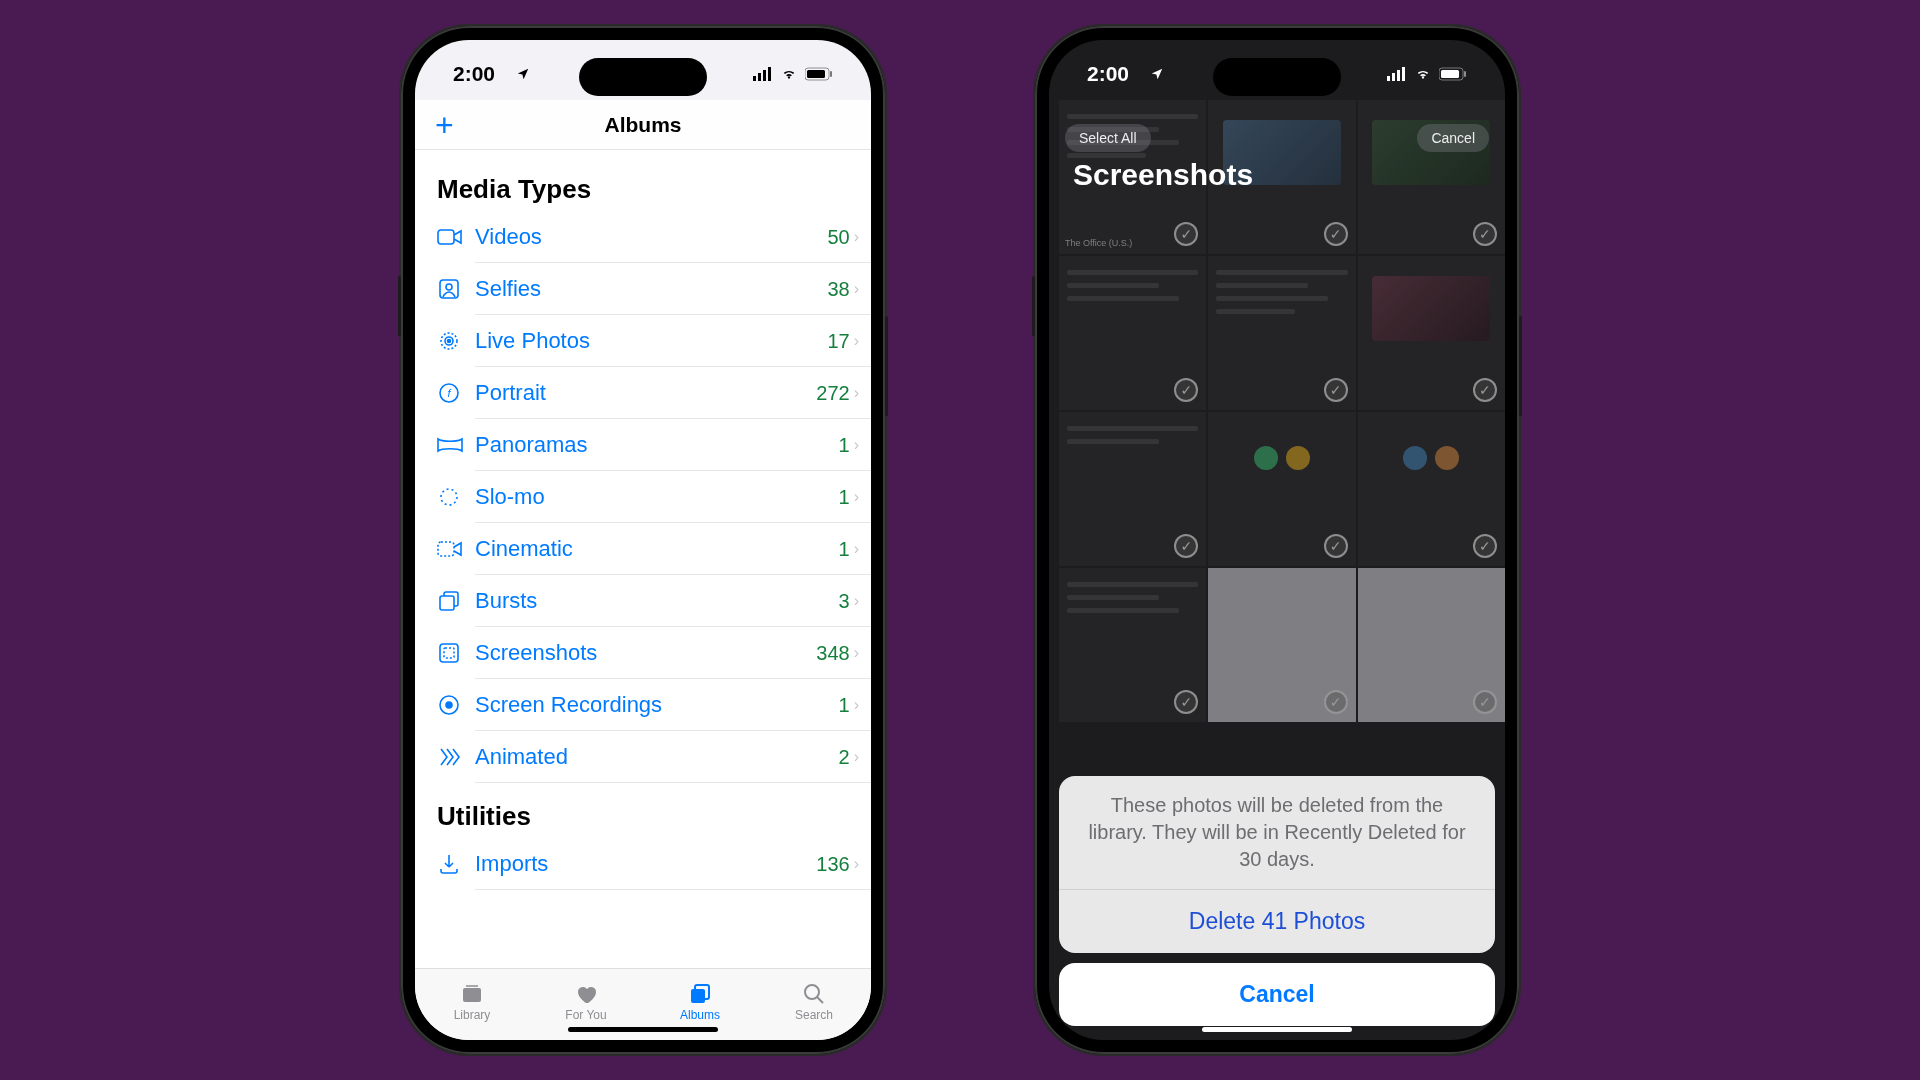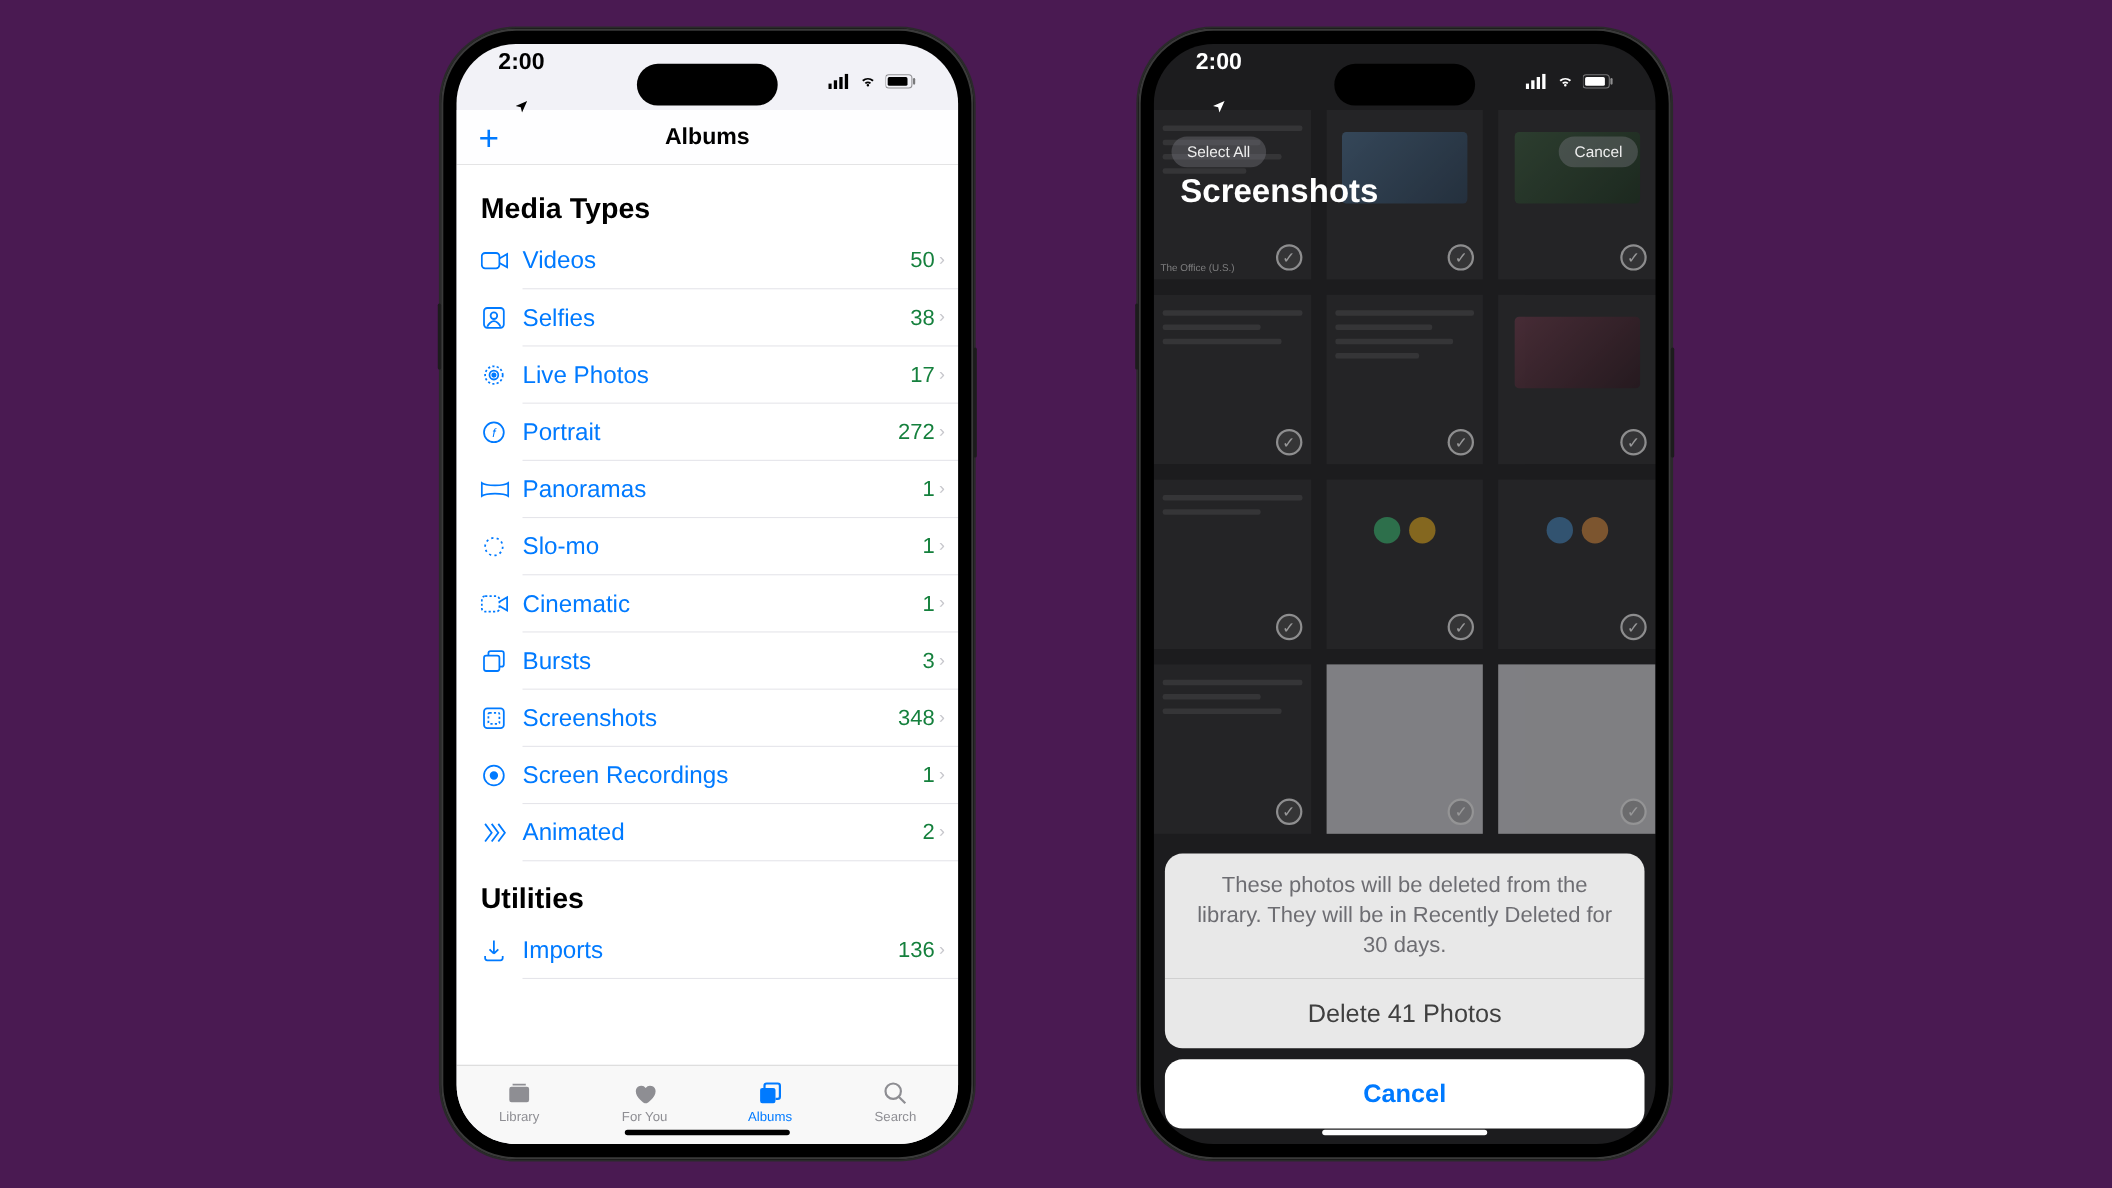--- a/index.html
+++ b/index.html
@@ -55,21 +55,21 @@
     top:0; left:0; right:0;
     height:60px;
     display:flex;
     align-items:center;
     justify-content:space-between;
     padding: 8px 38px 0 38px;
     z-index:40;
     font-weight:600;
     font-size:21px;
   }
-  .status-left { display:flex; align-items:center; gap:21px;flex-direction:column; }
+  .status-left { display:flex; align-items:center; gap:21px; }
   .status-right { display:flex; align-items:center; gap:6px; }
   .status-bar .icon { display:inline-flex; }
   .screen.dark .status-bar { color:#fff; }
   .nav-bar {
     position:absolute;
     top:60px; left:0; right:0;
     height:50px;
     background:rgba(255,255,255,0.9);
     -webkit-backdrop-filter: blur(10px);
     display:flex;
@@ -155,23 +155,24 @@
   }
   .screen.dark .home-indicator { background:#fff; }
 
   
   .grid-bg {
     position:absolute;
     top:0; left:0; right:0; bottom:0;
     display:grid;
     grid-template-columns: repeat(3,1fr);
     grid-auto-rows: 154px;
-    gap:14px;
+    gap:2px;
     padding-top:60px;
     opacity:0.55;
+    padding-left:10px;
   }
   .thumb {
     background:#2c2c2e;
     position:relative;
     overflow:hidden;
   }
   .thumb.kb { background:#d1d1d6; }
   .check {
     position:absolute;
     right:8px; bottom:8px;
@@ -227,21 +228,21 @@
     text-align:center;
     padding:16px 22px;
     border-bottom:1px solid rgba(0,0,0,0.1);
     line-height:1.35;
   }
   .sheet-btn {
     text-align:center;
     font-size:23px;
     padding:18px 0;
   }
-  .sheet-btn.destructive { color:#404040; }
+  .sheet-btn.destructive { color:#1d4ed8; }
   .sheet-cancel {
     margin-top:10px;
     background:#fff;
     border-radius:16px;
     text-align:center;
     font-size:23px;
     font-weight:600;
     color:#007aff;
     padding:18px 0;
   }

